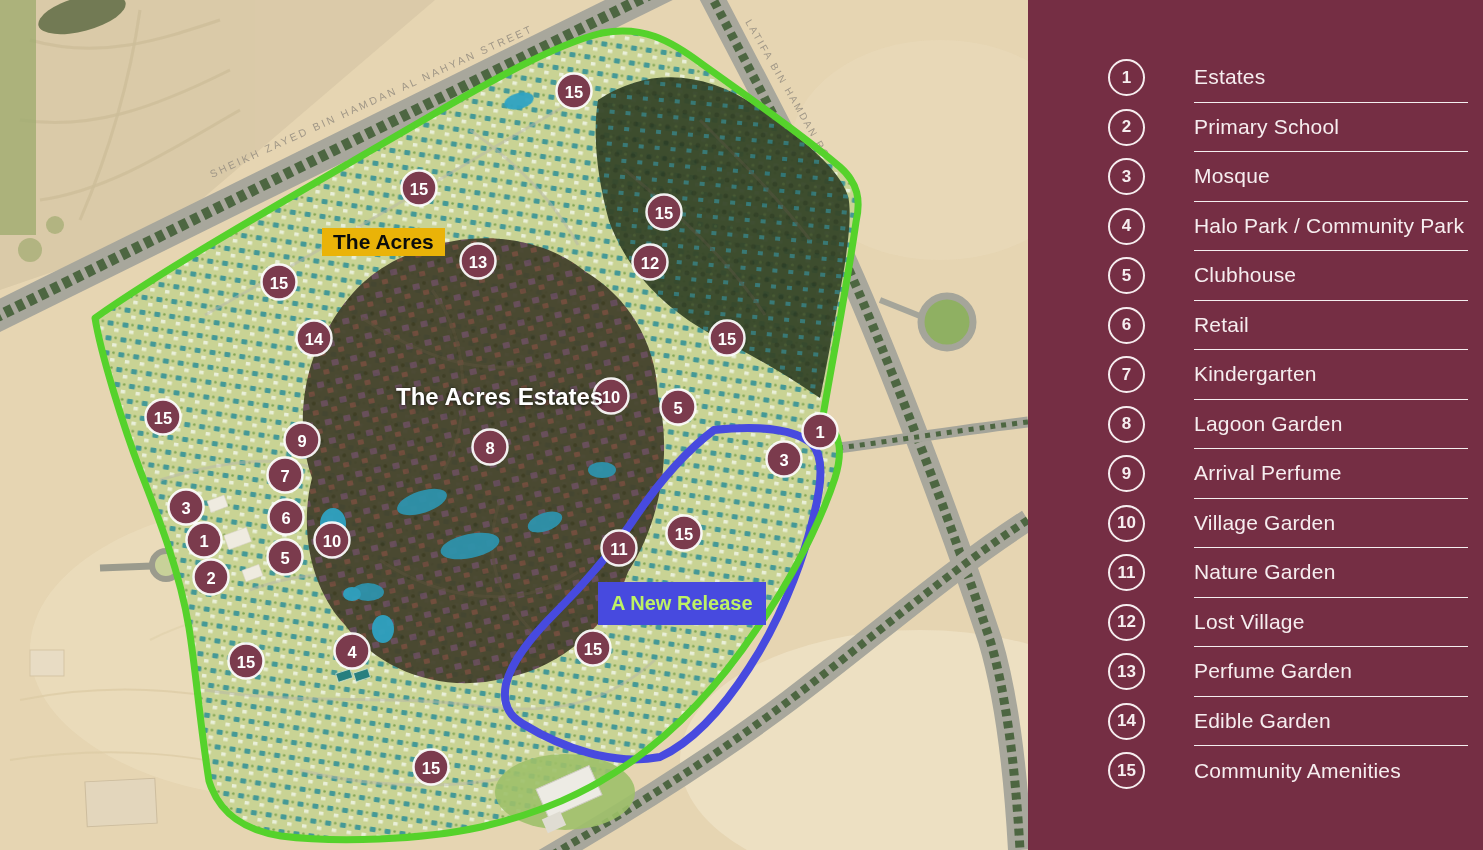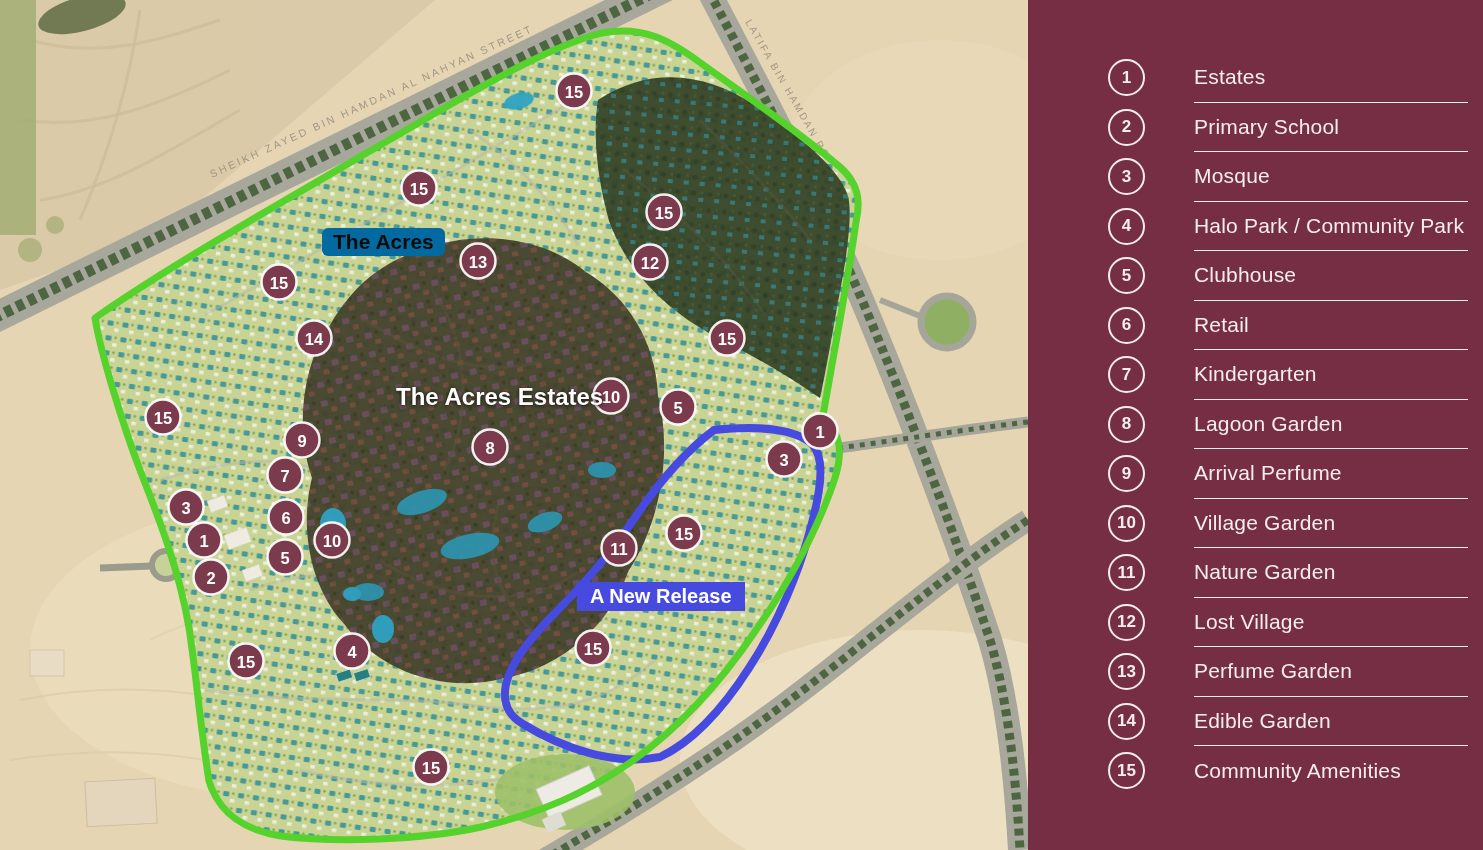--- a/index.html
+++ b/index.html
@@ -7,21 +7,21 @@
     width:1483px;height:850px;position:relative;overflow:hidden;
     font-family:"Liberation Sans", sans-serif;background:#E6D5B2;
   }
   
   .map-wrap{position:absolute;left:0;top:0;width:1028px;height:850px;}
   .map-wrap svg{position:absolute;left:0;top:0;}
   .map-label{position:absolute;font-weight:bold;white-space:nowrap;}
   .label-acres{left:322px;top:228px;padding:2px 11px;font-size:21px;color:#0c0d0b;}
   .label-estates{left:396px;top:368px;font-size:24px;color:#ffffff;
     text-shadow:0 1px 4px rgba(0,0,0,.65), 0 0 2px rgba(0,0,0,.4);margin-top:15px;}
-  .label-release{left:577px;top:582px;padding:3px 13px;font-size:20px;color:#ffffff;}
+  .label-release{left:598px;top:582px;padding:10px 13px;font-size:20px;color:#bef264;}
   
   .panel{position:absolute;left:1028px;top:0;width:455px;height:850px;background:#752E44;}
   .legend{padding-top:53px;}
   .legend-row{height:49.5px;display:flex;align-items:stretch;}
   .circ{width:37px;height:37px;margin-left:80px;flex:none;align-self:center;
     border:2px solid #F6EDEF;border-radius:50%;color:#F6EDEF;font-weight:bold;font-size:17px;
     display:flex;align-items:center;justify-content:center;box-sizing:border-box;}
   .lw{flex:1;margin-left:49px;margin-right:15px;display:flex;align-items:center;
     border-bottom:1.5px solid rgba(255,255,255,.92);}
   .legend-row:last-child .lw{border-bottom:none;}
@@ -277,21 +277,21 @@
           <circle cx="593" cy="648" r="17.5" fill="#7B3B4D" stroke="rgba(255,255,255,0.92)" stroke-width="2.5"></circle>
           <text x="593" y="648.5" text-anchor="middle" dominant-baseline="central" fill="#ffffff" style="font-family:&quot;Liberation Sans&quot;,sans-serif;font-weight:bold;font-size:16.5px;">15</text>
         </g>
         <g>
           <circle cx="431" cy="767" r="17.5" fill="#7B3B4D" stroke="rgba(255,255,255,0.92)" stroke-width="2.5"></circle>
           <text x="431" y="767.5" text-anchor="middle" dominant-baseline="central" fill="#ffffff" style="font-family:&quot;Liberation Sans&quot;,sans-serif;font-weight:bold;font-size:16.5px;">15</text>
         </g>
       </g>
   </svg>
 
-  <div class="map-label label-acres" style="background: #0369a1; border-radius: 6px;">The Acres</div>
+  <div class="map-label label-acres" style="background: #eab308;">The Acres</div>
   <div class="map-label label-estates">The Acres Estates</div>
   <div class="map-label label-release" style="background: rgb(71, 74, 223);">A New Release</div>
 </div>
 
 <div class="panel" style="background: rgb(117, 46, 68);">
   <div class="legend">
       <div class="legend-row">
         <span class="circ">1</span>
         <div class="lw">
           <span class="lab">Estates</span>

